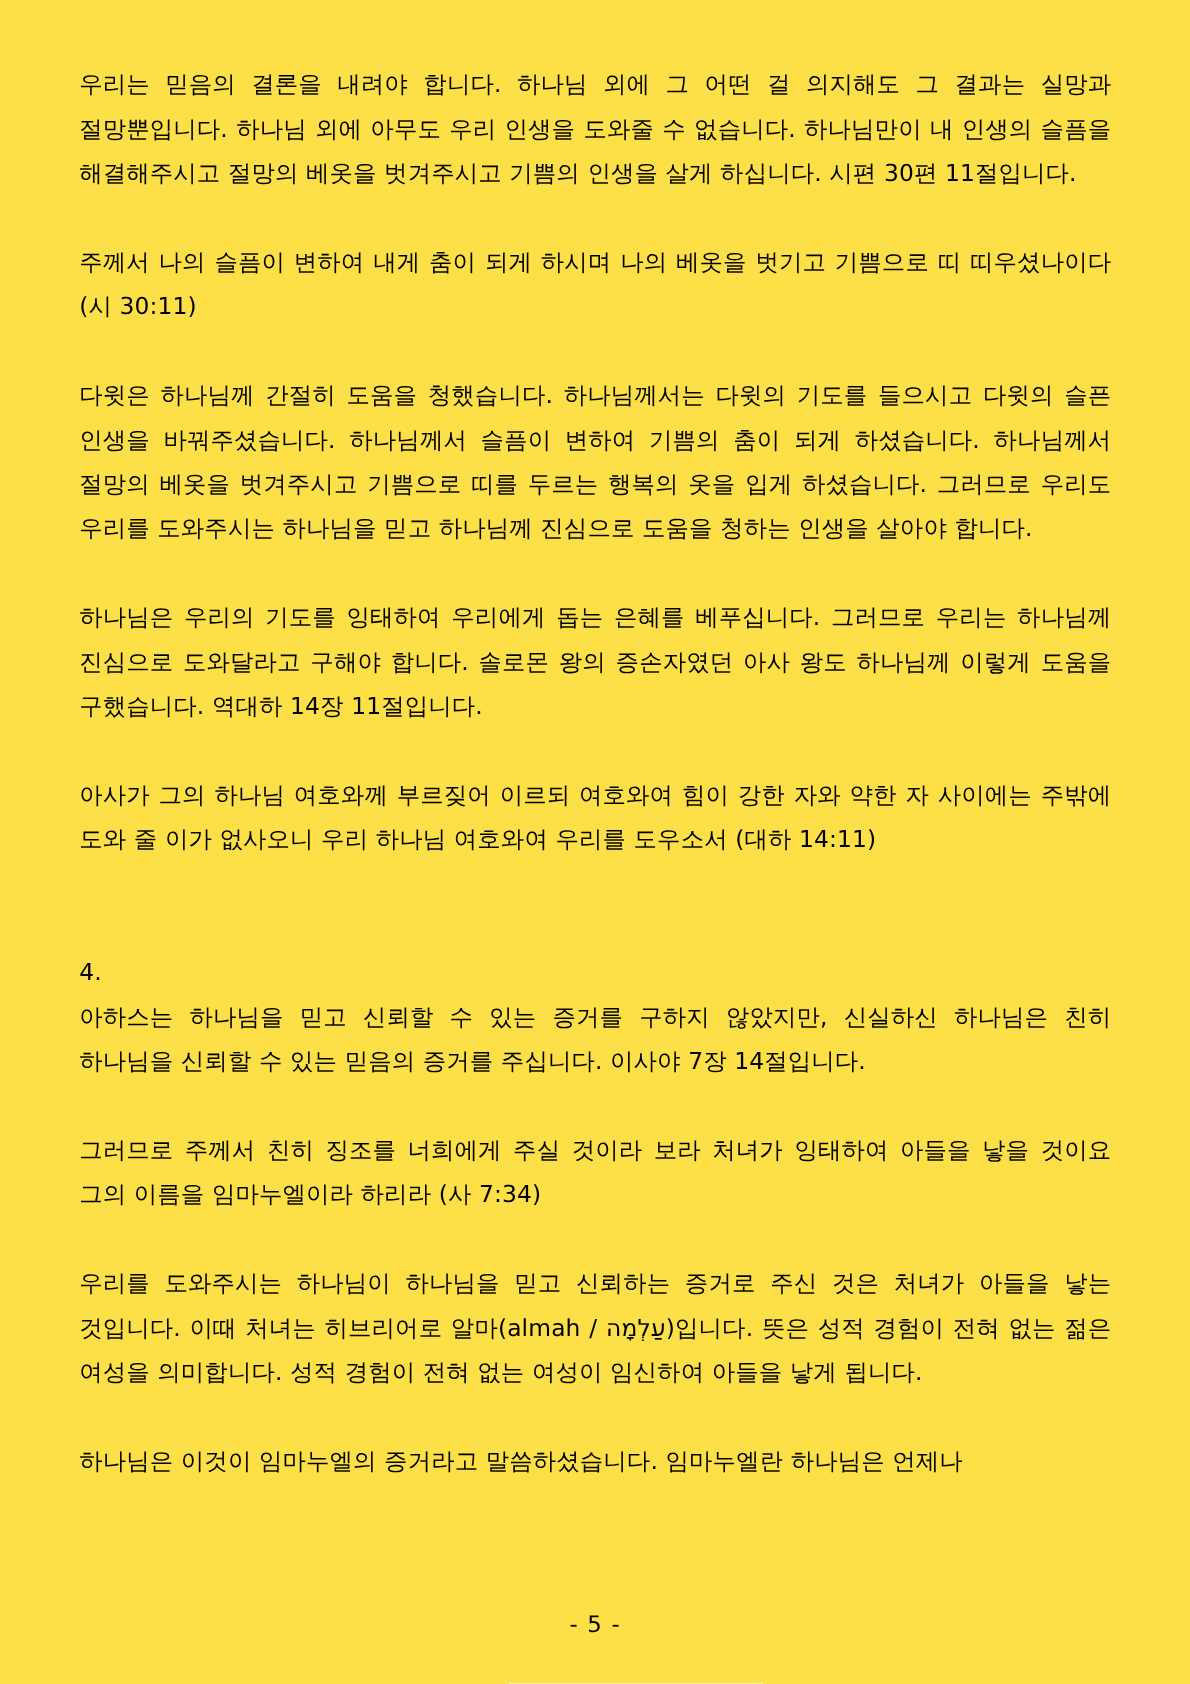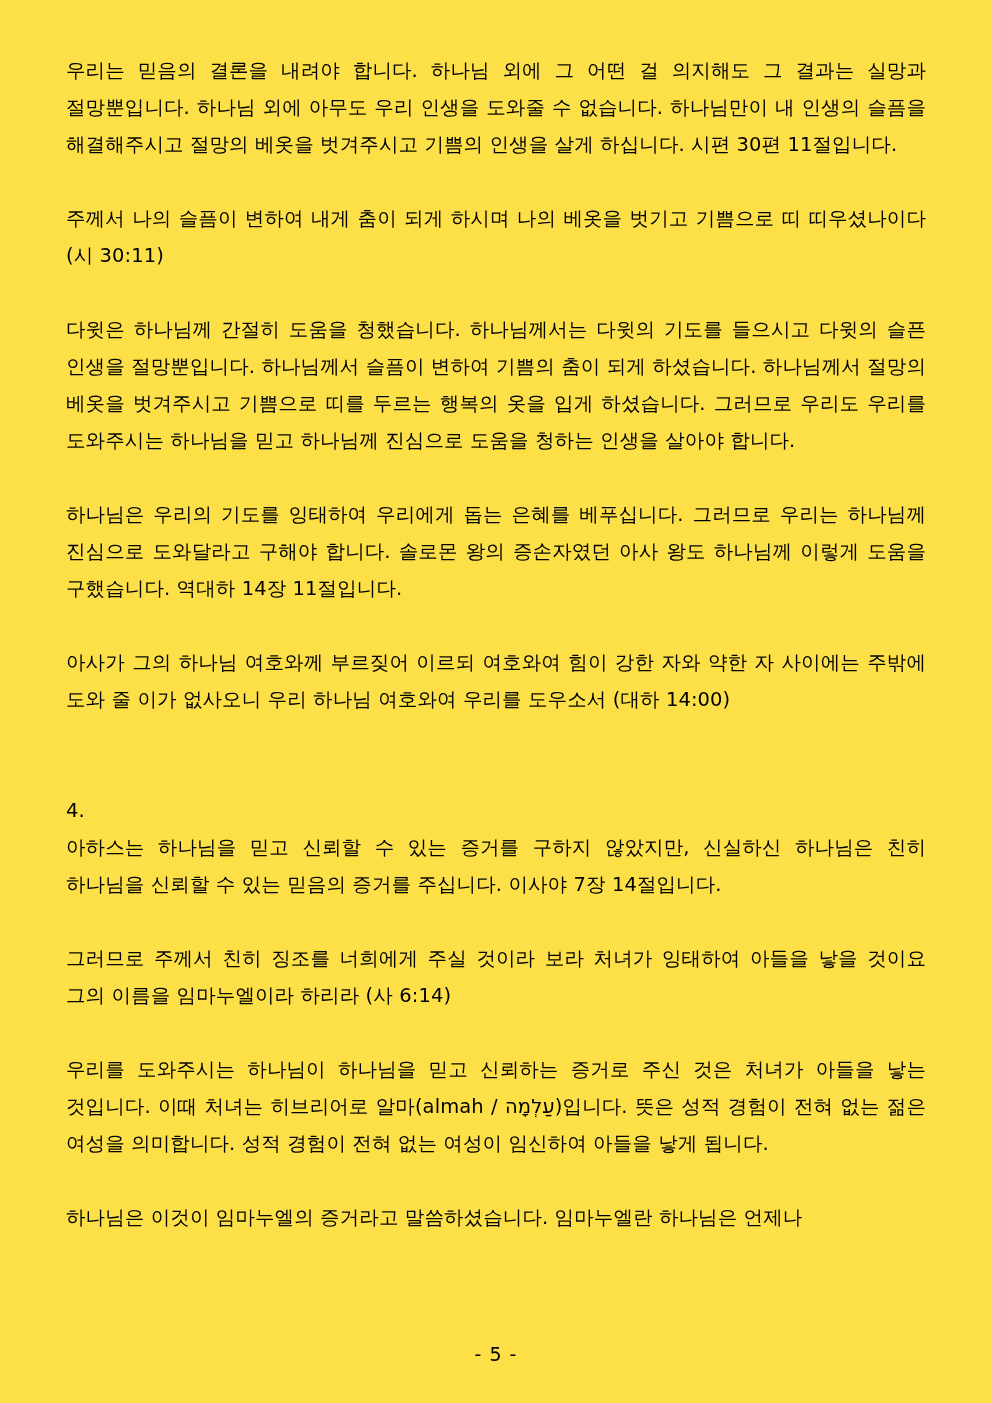--- a/index.html
+++ b/index.html
@@ -53,36 +53,36 @@
 
 <div class="page">
   <div class="doc-body">
 
     <p class="para">우리는 믿음의 결론을 내려야 합니다. 하나님 외에 그 어떤 걸 의지해도 그 결과는 실망과 절망뿐입니다. 하나님 외에 아무도 우리 인생을 도와줄 수 없습니다. 하나님만이 내 인생의 슬픔을 해결해주시고 절망의 베옷을 벗겨주시고 기쁨의 인생을 살게 하십니다. 시편 30편 11절입니다.</p>
     <div class="spacer"></div>
 
     <p class="para bold">주께서 나의 슬픔이 변하여 내게 춤이 되게 하시며 나의 베옷을 벗기고 기쁨으로 띠 띠우셨나이다 (시 30:11)</p>
     <div class="spacer"></div>
 
-    <p class="para">다윗은 하나님께 간절히 도움을 청했습니다. 하나님께서는 다윗의 기도를 들으시고 다윗의 슬픈 인생을 절망뿐입니다. 하나님께서 슬픔이 변하여 기쁨의 춤이 되게 하셨습니다. 하나님께서 절망의 베옷을 벗겨주시고 기쁨으로 띠를 두르는 행복의 옷을 입게 하셨습니다. 그러므로 우리도 우리를 도와주시는 하나님을 믿고 하나님께 진심으로 도움을 청하는 인생을 살아야 합니다.</p>
+    <p class="para">다윗은 하나님께 간절히 도움을 청했습니다. 하나님께서는 다윗의 기도를 들으시고 다윗의 슬픈 인생을 바꿔주셨습니다. 하나님께서 슬픔이 변하여 기쁨의 춤이 되게 하셨습니다. 하나님께서 절망의 베옷을 벗겨주시고 기쁨으로 띠를 두르는 행복의 옷을 입게 하셨습니다. 그러므로 우리도 우리를 도와주시는 하나님을 믿고 하나님께 진심으로 도움을 청하는 인생을 살아야 합니다.</p>
     <div class="spacer"></div>
 
     <p class="para">하나님은 우리의 기도를 잉태하여 우리에게 돕는 은혜를 베푸십니다. 그러므로 우리는 하나님께 진심으로 도와달라고 구해야 합니다. 솔로몬 왕의 증손자였던 아사 왕도 하나님께 이렇게 도움을 구했습니다. 역대하 14장 11절입니다.</p>
     <div class="spacer"></div>
 
-    <p class="para bold">아사가 그의 하나님 여호와께 부르짖어 이르되 여호와여 힘이 강한 자와 약한 자 사이에는 주밖에 도와 줄 이가 없사오니 우리 하나님 여호와여 우리를 도우소서 (대하 14:00)</p>
+    <p class="para bold">아사가 그의 하나님 여호와께 부르짖어 이르되 여호와여 힘이 강한 자와 약한 자 사이에는 주밖에 도와 줄 이가 없사오니 우리 하나님 여호와여 우리를 도우소서 (대하 14:11)</p>
     <div class="spacer"></div>
 
     <div class="spacer"></div>
 
     <p class="para">4.</p>
     <p class="para">아하스는 하나님을 믿고 신뢰할 수 있는 증거를 구하지 않았지만, 신실하신 하나님은 친히 하나님을 신뢰할 수 있는 믿음의 증거를 주십니다. 이사야 7장 14절입니다.</p>
     <div class="spacer"></div>
 
-    <p class="para bold">그러므로 주께서 친히 징조를 너희에게 주실 것이라 보라 처녀가 잉태하여 아들을 낳을 것이요 그의 이름을 임마누엘이라 하리라 (사 6:14)</p>
+    <p class="para bold">그러므로 주께서 친히 징조를 너희에게 주실 것이라 보라 처녀가 잉태하여 아들을 낳을 것이요 그의 이름을 임마누엘이라 하리라 (사 7:34)</p>
     <div class="spacer"></div>
 
     <p class="para">우리를 도와주시는 하나님이 하나님을 믿고 신뢰하는 증거로 주신 것은 처녀가 아들을 낳는 것입니다. 이때 처녀는 히브리어로 알마(almah / עַלְמָה)입니다. 뜻은 성적 경험이 전혀 없는 젊은 여성을 의미합니다. 성적 경험이 전혀 없는 여성이 임신하여 아들을 낳게 됩니다.</p>
     <div class="spacer"></div>
 
     <p class="para">하나님은 이것이 임마누엘의 증거라고 말씀하셨습니다. 임마누엘란 하나님은 언제나</p>
 
   </div>
 
   <div class="page-number">- 5 -</div>

